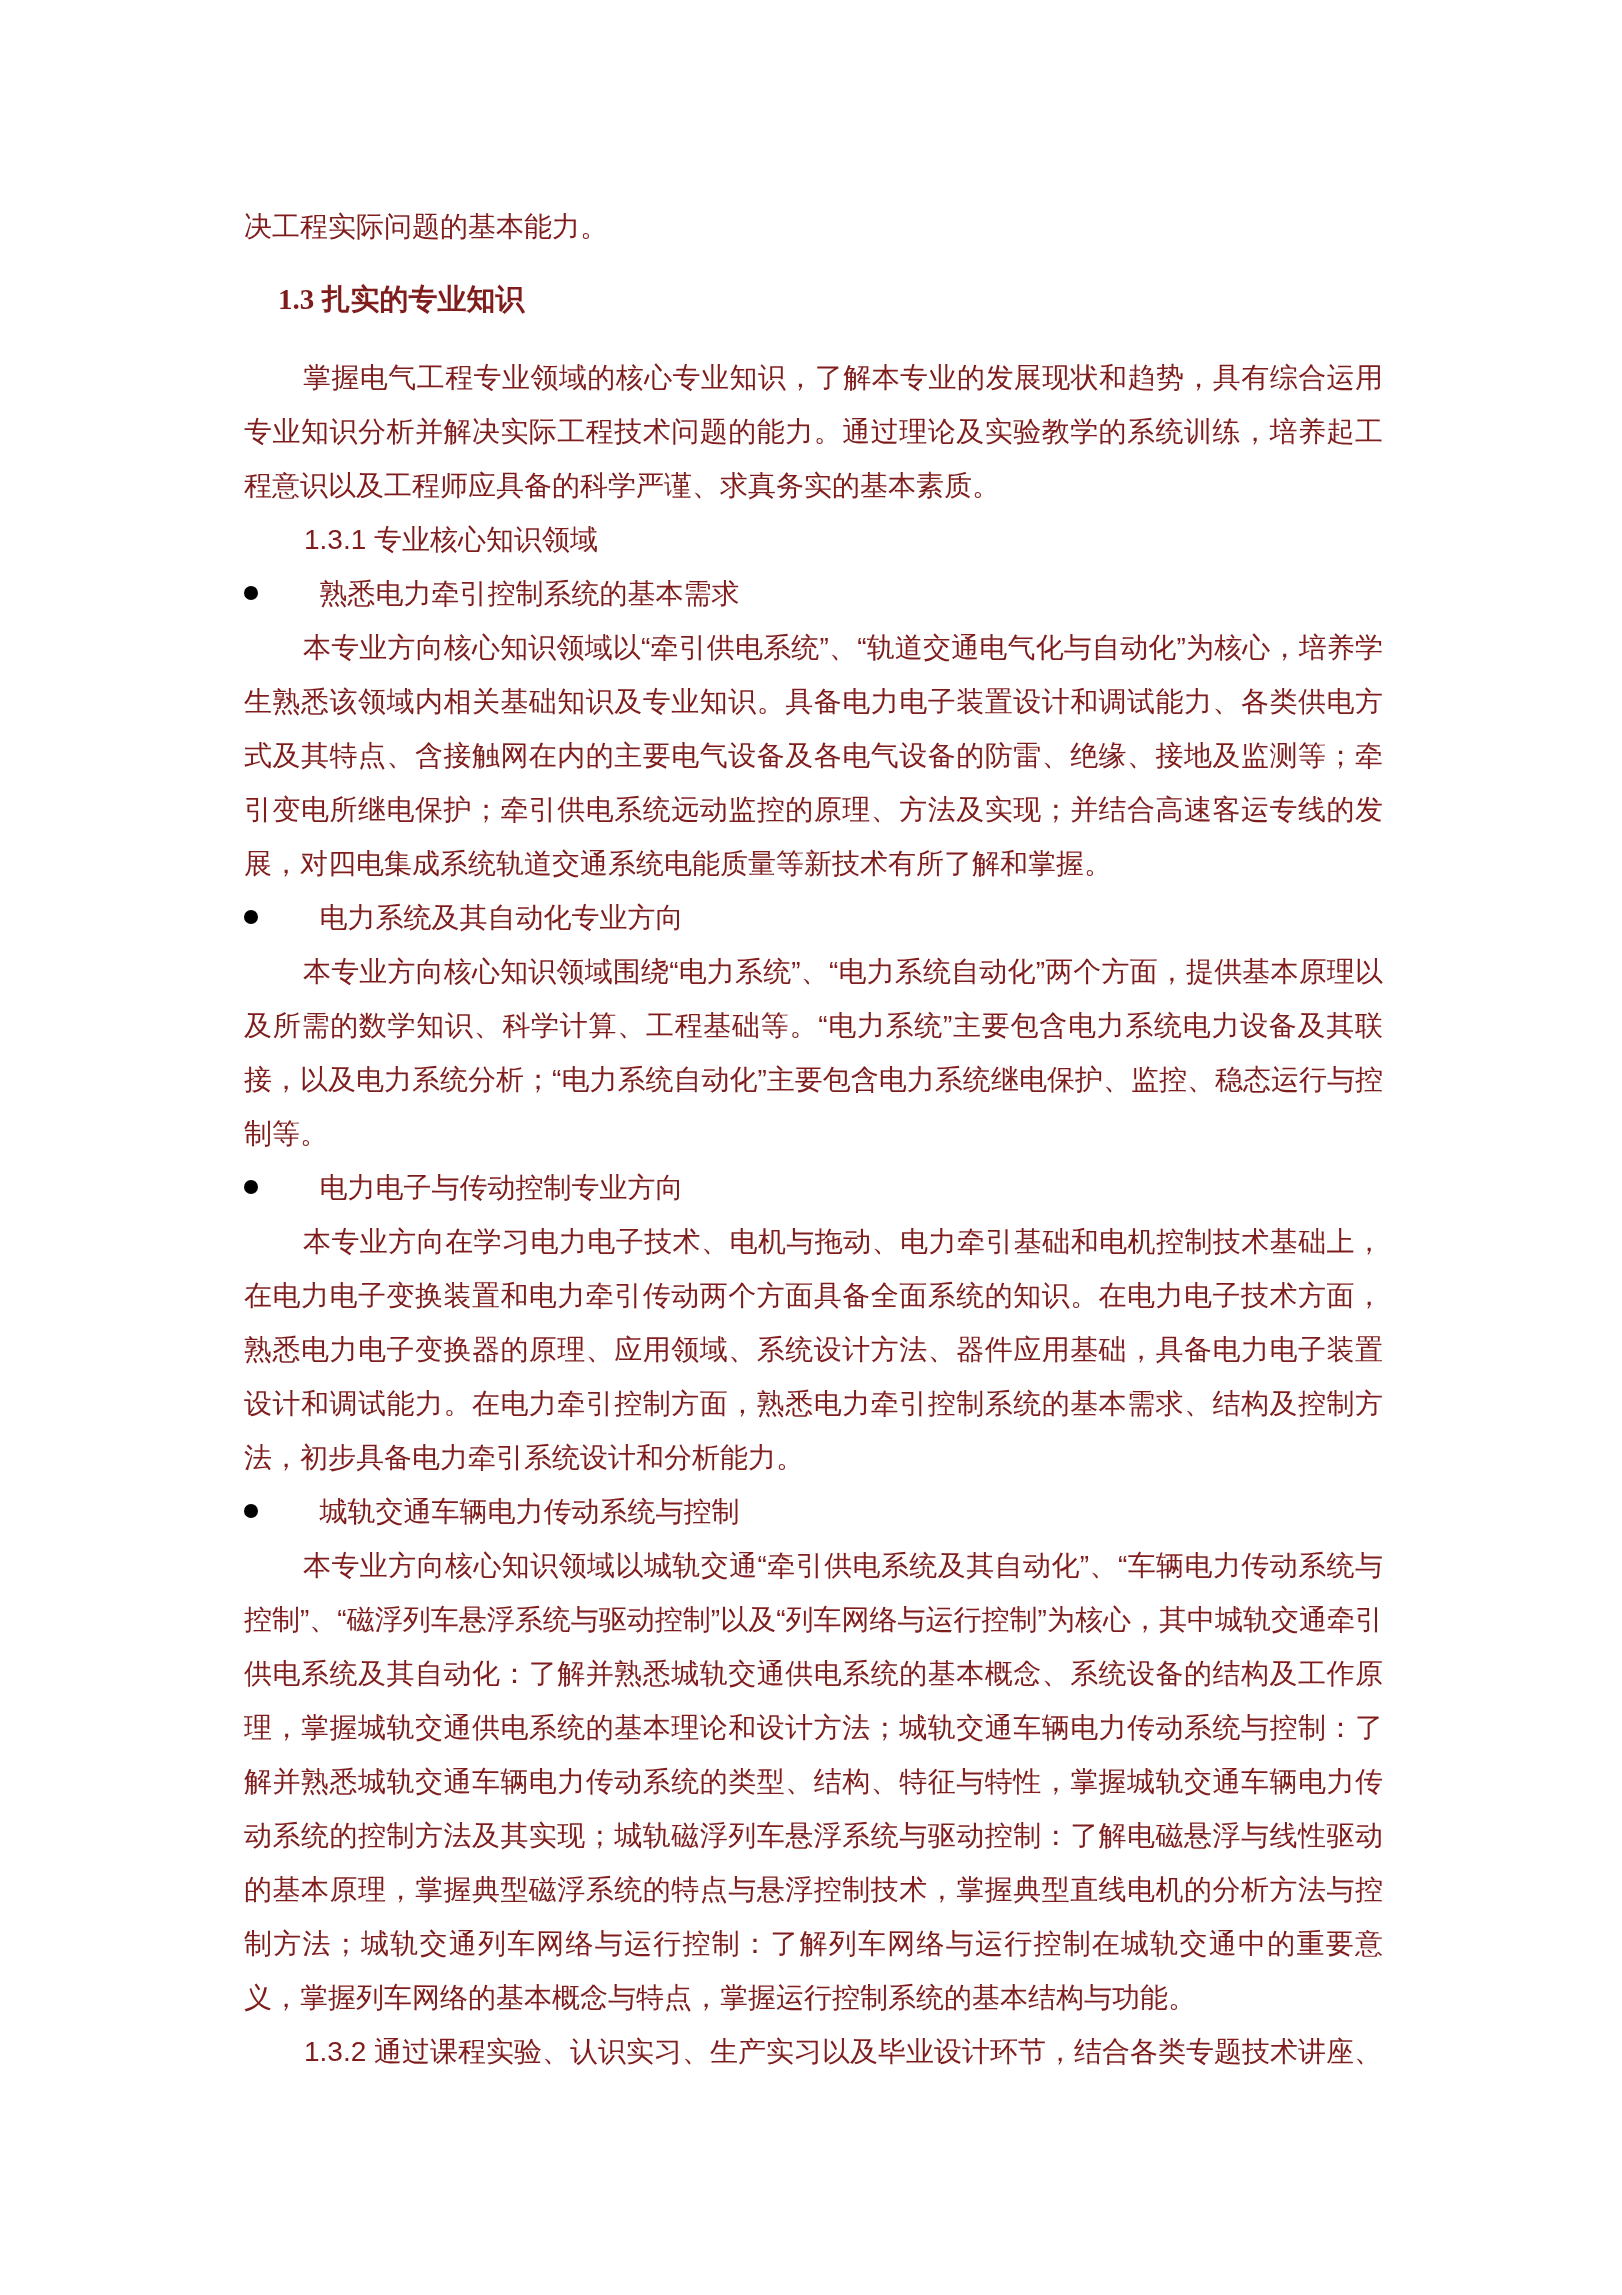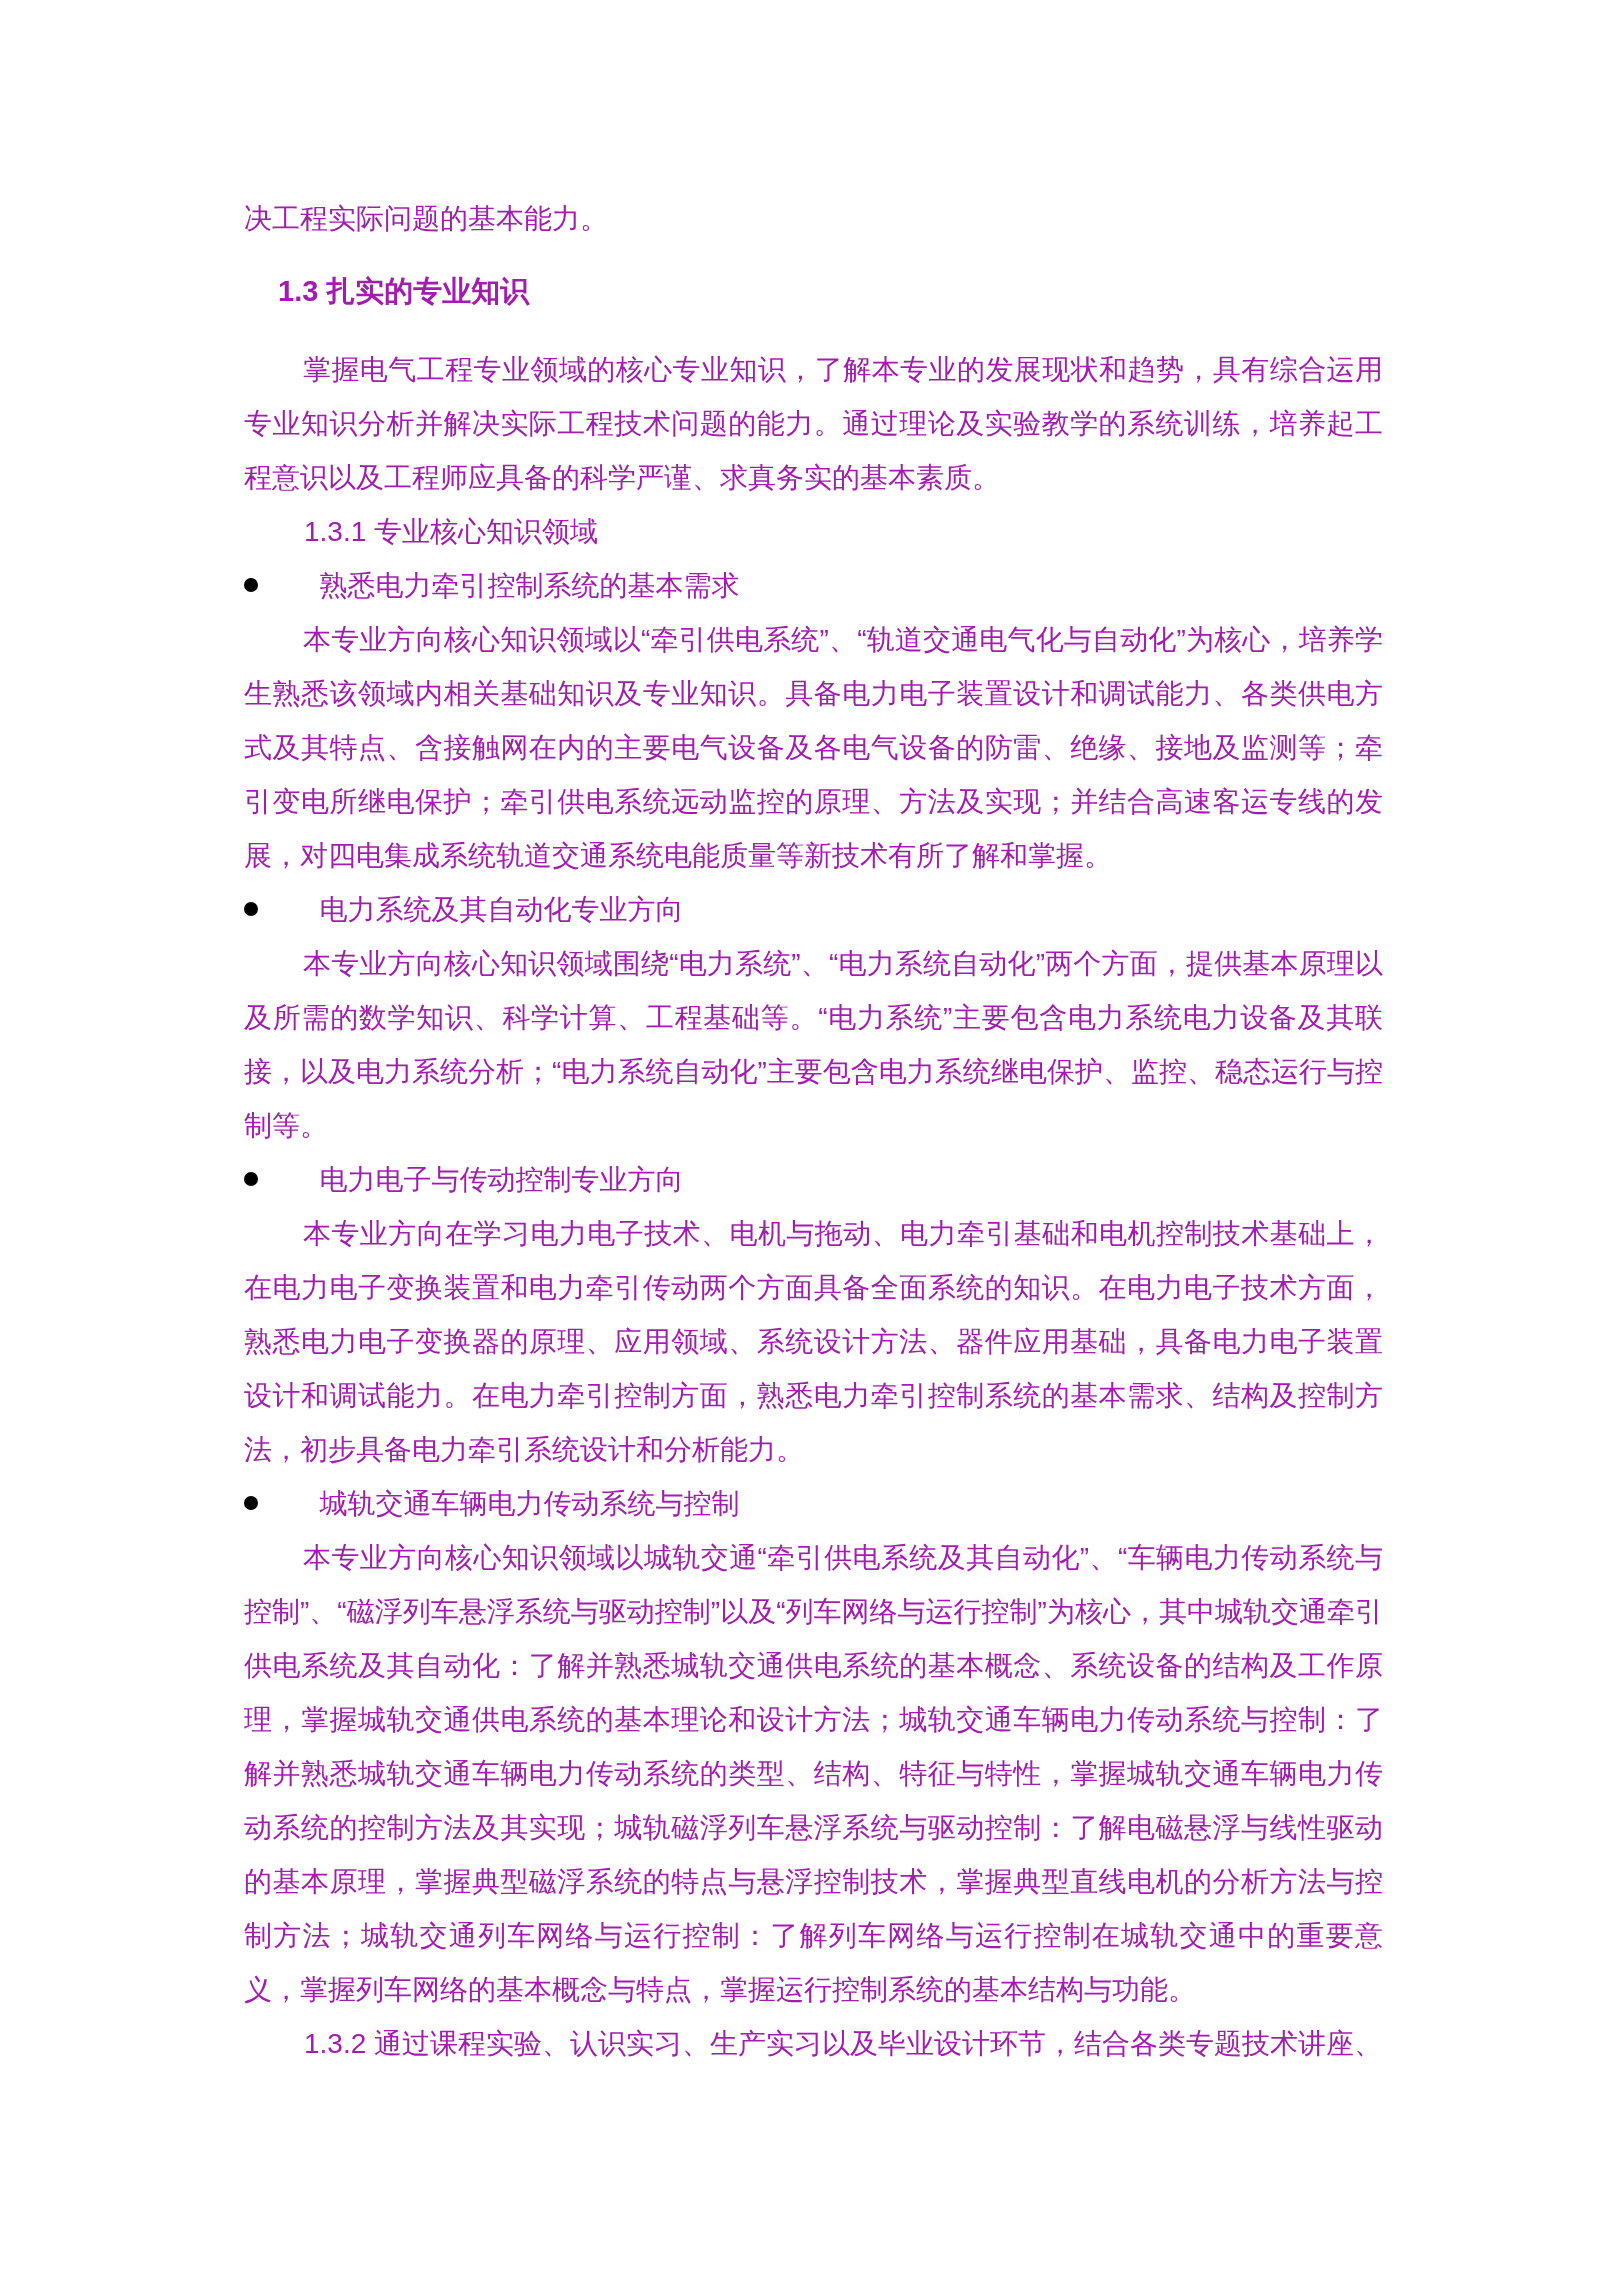--- a/index.html
+++ b/index.html
@@ -12,48 +12,49 @@
     width: 1623px;
     height: 2295px;
     background: #ffffff;
     color: #000000;
     font-family: "Liberation Sans", "DejaVu Sans", sans-serif;
     overflow: hidden;
   }
   .content {
     position: absolute;
     left: 244px;
-    top: 192px;
+    top: 200px;
     width: 1139px;
     font-size: 28px;
     line-height: 54px;
     text-align: justify;
     text-align-last: left;
     letter-spacing: 0px;
-    color: #a21caf;
+    color: #7f1d1d;
   }
   .content p, .content h2 {
     margin: 0;
     padding: 0;
   }
   
   .para.continuation { text-indent: 0; }
   
   .para.paragraph { text-indent: 59px; }
   
   .para.subheading, .para.numbered { text-indent: 60px; }
   
   h2.heading {
     font-size: 29px;
     font-weight: bold;
     line-height: 54px;
     text-indent: 34px;
     margin-top: 17.7px;
     margin-bottom: 25px;
     text-align: left;
+    font-family: Liberation Serif, serif;
   }
   
   .bullet-line {
     padding-left: 41px;
     text-indent: 0;
   }
   .bullet-line .dot {
     display: inline-block;
     width: 14.4px;
     height: 14.4px;

